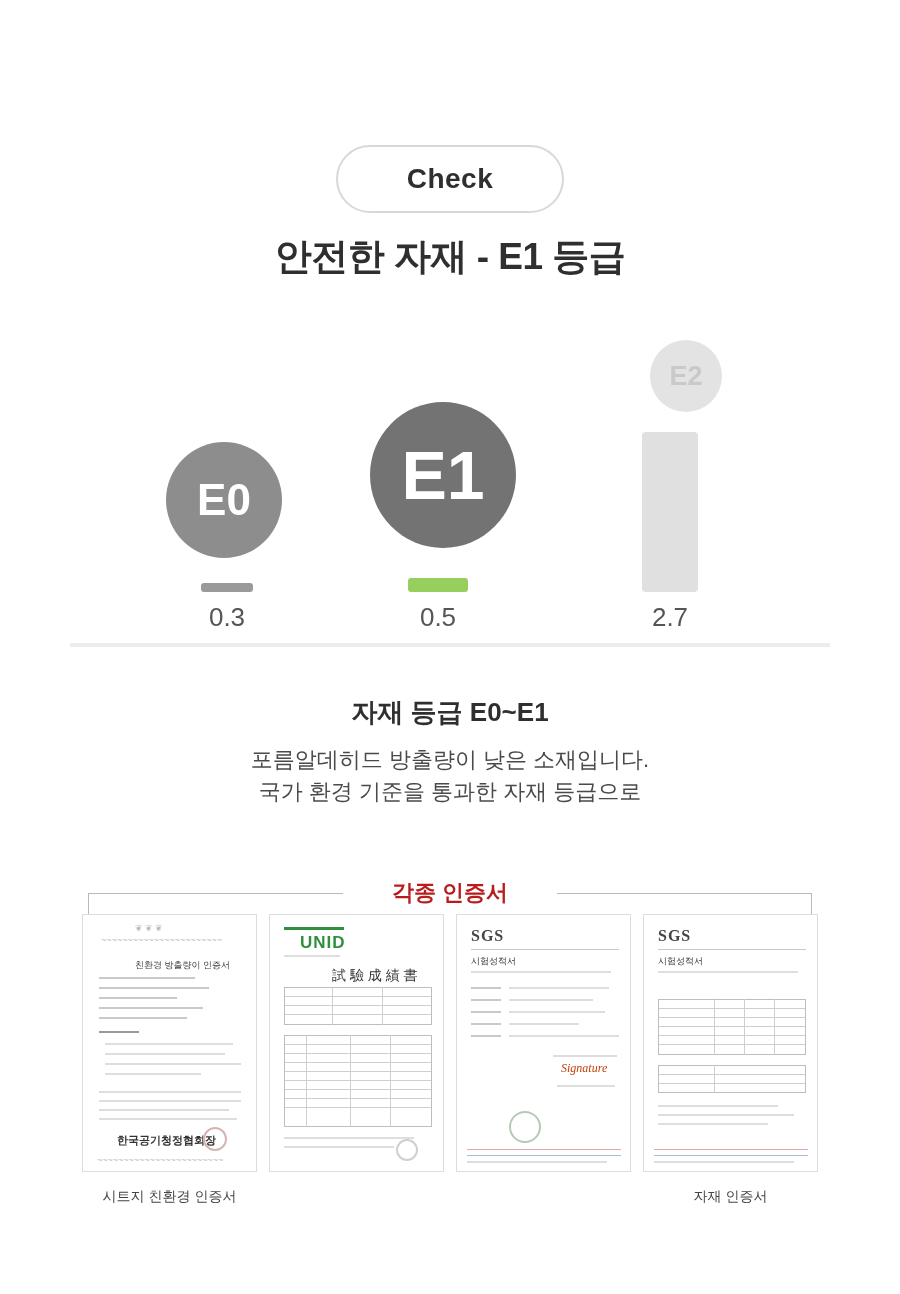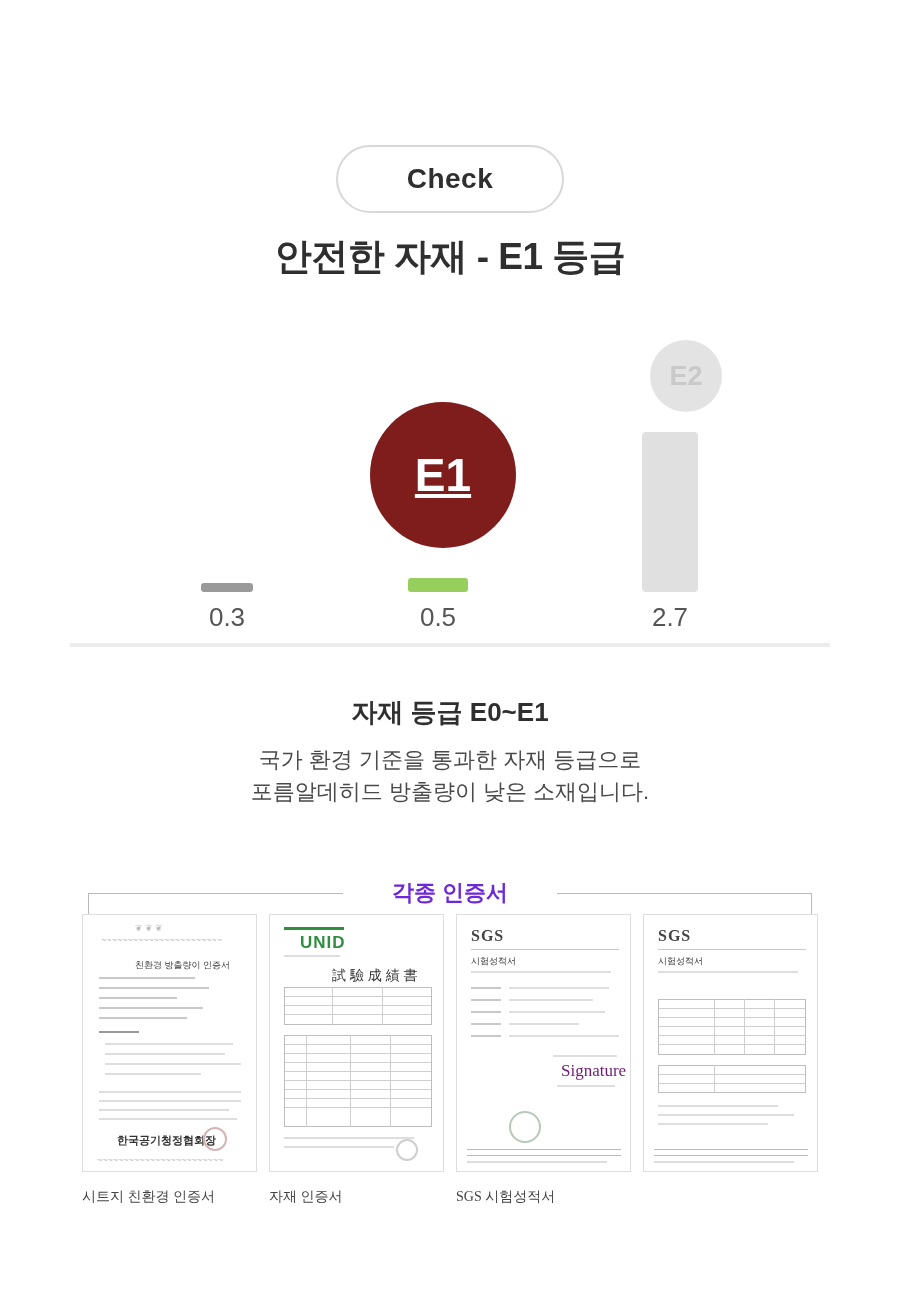--- a/index.html
+++ b/index.html
@@ -77,23 +77,22 @@
   .g-e0 { left: 96px; top: 102px; width: 120px; }
   .g-e0 .circle {
     width: 116px; height: 116px;
     background: #8d8d8d;
     font-size: 44px;
   }
   
   .g-e1 { left: 300px; top: 62px; width: 160px; }
   .g-e1 .circle {
     width: 146px; height: 146px;
-    background: #7f1d1d;
-    font-size: 46px;
-    text-decoration: underline;
+    background: #737373;
+    font-size: 68px;
   }
   
   .g-e2 { left: 566px; top: 0px; width: 100px; }
   .g-e2 .circle {
     width: 72px; height: 72px;
     background: #e3e3e3;
     color: #c9c9c9;
     font-size: 27px;
     margin: 0 auto;
   }
@@ -190,21 +189,21 @@
   }
   .cert-header .tick-l { left: 0; }
   .cert-header .tick-r { right: 0; }
   .cert-header .cert-title {
     position: absolute;
     left: 0; right: 0;
     top: 0;
     text-align: center;
     font-size: 22px;
     font-weight: bold;
-    color: #6d28d9;
+    color: #b91c1c;
   }
 
   .cert-row {
     position: absolute;
     top: 36px;
     left: -6px;
     width: 736px;
     display: flex;
     justify-content: space-between;
   }
@@ -220,24 +219,23 @@
   .cert-caption-row {
     position: absolute;
     top: 310px;
     left: -6px;
     width: 736px;
     display: flex;
     justify-content: space-between;
   }
   .cert-caption {
     width: 175px;
-    text-align: left;
+    text-align: center;
     font-size: 14px;
     color: #444;
-    font-family: Liberation Serif, serif;
   }
 
   
   .doc-line {
     position: absolute;
     background: #c9c9c9;
     height: 2px;
   }
   .doc-line.dark { background: #9a9a9a; }
   .doc-line.light { background: #dedede; }
@@ -277,22 +275,23 @@
     background: #cfcfcf;
   }
   .seal {
     position: absolute;
     border-radius: 50%;
     border: 2px solid #cfcfcf;
   }
   .sig {
     position: absolute;
     font-family: "Liberation Serif", serif;
-    font-size: 17px;
-    color: #701a75;
+    font-style: italic;
+    font-size: 12px;
+    color: #c2410c;
   }
   .kca-stamp {
     position: absolute;
     font-size: 11px;
     font-weight: bold;
     color: #333;
     white-space: nowrap;
   }
   .ornament {
     position: absolute;
@@ -307,20 +306,23 @@
 <body>
 
 <div class="check-pill">
   <span>Check</span>
 </div>
 
 <div class="headline">안전한 자재 - E1 등급</div>
 
 <div class="grades">
 
+  <div class="grade g-e0">
+    <div class="circle">E0</div>
+  </div>
 
   <div class="grade g-e1">
     <div class="circle">E1</div>
   </div>
 
   <div class="grade g-e2">
     <div class="circle">E2</div>
   </div>
 
   <div class="bar bar-e0"></div>
@@ -328,22 +330,22 @@
   <div class="bar bar-e2"></div>
 
   <div class="grade-val val-e0">0.3</div>
   <div class="grade-val val-e1">0.5</div>
   <div class="grade-val val-e2">2.7</div>
 </div>
 <div class="baseline"></div>
 
 <div class="desc">
   <div class="desc-title">자재 등급 E0~E1</div>
+  <div class="desc-line">포름알데히드 방출량이 낮은 소재입니다.</div>
   <div class="desc-line">국가 환경 기준을 통과한 자재 등급으로</div>
-  <div class="desc-line">포름알데히드 방출량이 낮은 소재입니다.</div>
 </div>
 
 <div class="cert-wrap">
 
   <div class="cert-header">
     <div class="line-l"></div>
     <div class="tick-l"></div>
     <div class="cert-title">각종 인증서</div>
     <div class="line-r"></div>
     <div class="tick-r"></div>
@@ -463,15 +465,14 @@
       <div class="doc-line light" style="left:14px; top:208px; width:110px;"></div>
       <div class="doc-line red-line" style="left:10px; top:234px; width:154px; height:1px;"></div>
       <div class="doc-line blue-line" style="left:10px; top:240px; width:154px; height:1px;"></div>
       <div class="doc-line light" style="left:10px; top:246px; width:140px;"></div>
     </div>
   </div>
 
   <div class="cert-caption-row">
     <div class="cert-caption">시트지 친환경 인증서</div>
     <div class="cert-caption">자재 인증서</div>
-    <div class="cert-caption" style="width:362px;">SGS 시험성적서</div>
   </div>
 </div>
 
 </body></html>

